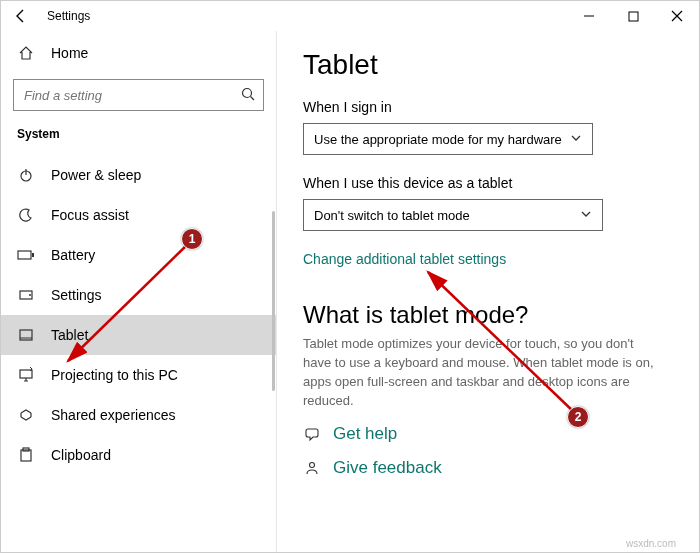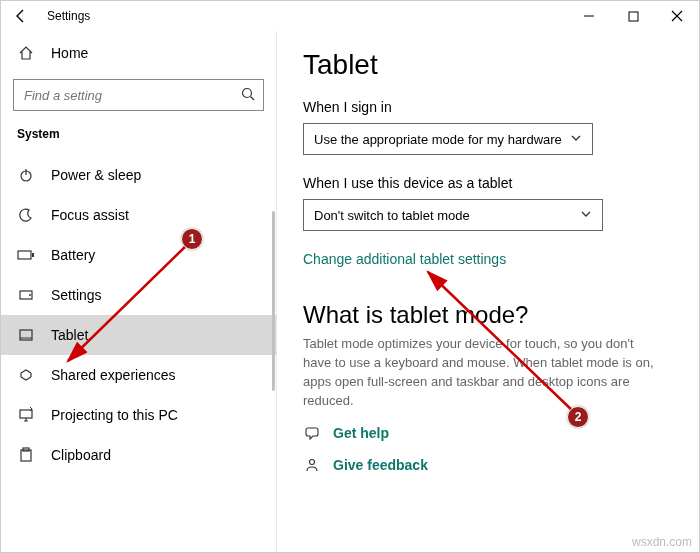--- a/index.html
+++ b/index.html
@@ -144,41 +144,41 @@
     color: #666;
     font-size: 13px;
     line-height: 1.45;
     max-width: 360px;
   }
   .help-row {
     display:flex; align-items:center; gap:12px;
     margin-top: 14px;
     font-size: 14px;
   }
-  .help-row .link { font-size: 14px; font-weight: bold; }
+  .help-row .link { font-size: 17px; }
   .help-icon {
     width:18px; height:18px; display:flex; align-items:center; justify-content:center;
     color:#333; font-size:15px;
   }
   
   .anno {
     position:absolute;
     pointer-events:none;
   }
   .badge {
     width:22px; height:22px; border-radius:50%;
     background:#9b1c1c; color:#fff;
     display:flex; align-items:center; justify-content:center;
     font-size:12px; font-weight:600;
     border:1px solid #fff;
     box-shadow: 0 0 2px rgba(0,0,0,.4);
   }
   .watermark {
-    position:absolute; right:8px; bottom:4px;
-    font-size:12px; color:#bbb;
+    position:absolute; right:24px; bottom:4px;
+    font-size:10px; color:#bbb;
   }
   svg.arrows {
     position:absolute; left:0; top:0; width:700px; height:553px;
     pointer-events:none;
   }
 </style>
 </head>
 <body>
 
 <div class="window">
@@ -272,36 +272,36 @@
               <svg width="16" height="16" viewBox="0 0 16 16">
                 <rect x="2" y="3" width="12" height="10" stroke="#333" stroke-width="1.2" fill="none"></rect>
                 <line x1="2" y1="11" x2="14" y2="11" stroke="#333" stroke-width="1"></line>
               </svg>
             </span>
             <span class="nav-label">Tablet</span>
           </div>
           <div class="nav-item">
             <span class="nav-icon">
               <svg width="16" height="16" viewBox="0 0 16 16">
+                <rect x="2" y="3" width="12" height="8" stroke="#333" stroke-width="1.2" fill="none"></rect>
+                <path d="M6 14 L10 14 M8 11 L8 14" stroke="#333" stroke-width="1.2"></path>
+                <path d="M12 0 L14 2 L12 4" stroke="#333" stroke-width="1" fill="none"></path>
+              </svg>
+            </span>
+            <span class="nav-label">Projecting to this PC</span>
+          </div>
+          <div class="nav-item">
+            <span class="nav-icon">
+              <svg width="16" height="16" viewBox="0 0 16 16">
                 <path d="M3 6 L8 3 L13 6 M3 10 L8 13 L13 10" stroke="#333" stroke-width="1.2" fill="none"></path>
                 <line x1="3" y1="6" x2="3" y2="10" stroke="#333" stroke-width="1.2"></line>
                 <line x1="13" y1="6" x2="13" y2="10" stroke="#333" stroke-width="1.2"></line>
               </svg>
             </span>
             <span class="nav-label">Shared experiences</span>
-          </div>
-          <div class="nav-item">
-            <span class="nav-icon">
-              <svg width="16" height="16" viewBox="0 0 16 16">
-                <rect x="2" y="3" width="12" height="8" stroke="#333" stroke-width="1.2" fill="none"></rect>
-                <path d="M6 14 L10 14 M8 11 L8 14" stroke="#333" stroke-width="1.2"></path>
-                <path d="M12 0 L14 2 L12 4" stroke="#333" stroke-width="1" fill="none"></path>
-              </svg>
-            </span>
-            <span class="nav-label">Projecting to this PC</span>
           </div>
           <div class="nav-item">
             <span class="nav-icon">
               <svg width="16" height="16" viewBox="0 0 16 16">
                 <rect x="3" y="3" width="10" height="11" stroke="#333" stroke-width="1.2" fill="none"></rect>
                 <rect x="5" y="1" width="6" height="3" stroke="#333" stroke-width="1.2" fill="none"></rect>
               </svg>
             </span>
             <span class="nav-label">Clipboard</span>
           </div>

